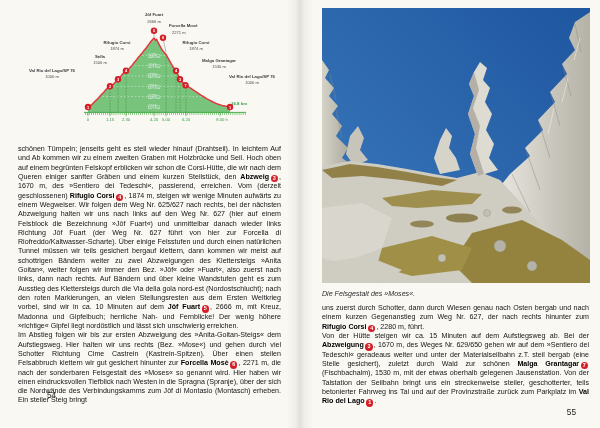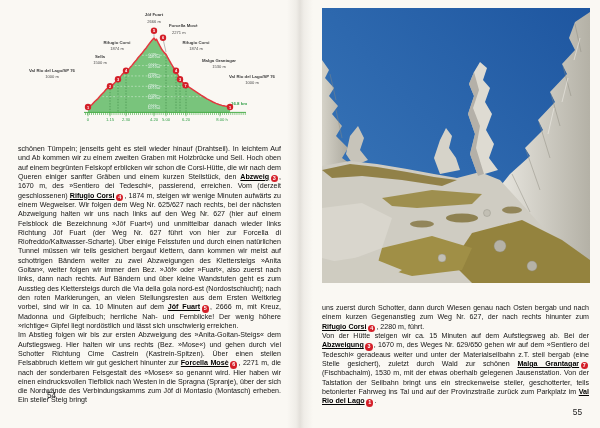--- a/index.html
+++ b/index.html
@@ -18,30 +18,30 @@
     pointer-events:none;z-index:5;
   }
   .chart{position:absolute;left:14px;top:6px;width:272px;height:132px;}
   .body-text{
     position:absolute;font-size:7.1px;line-height:9.3px;
     text-align:justify;color:#151515;
   }
   .page-left .body-text{left:18px;right:19px;top:145px;}
   .page-right .body-text{left:22px;right:11px;top:304px;}
   p.body-para{margin:0;padding:0;}
-  p.body-para b{font-weight:bold;color:#000;text-decoration:underline;}
+  p.body-para b{font-weight:bold;color:#000;}
   .tmark{
     display:inline-block;width:7.4px;height:7.4px;border-radius:50%;
     background:#d41f28;color:#fff;font-size:5.4px;font-weight:bold;
     line-height:7.6px;text-align:center;vertical-align:-1px;
     margin:0 1px 0 1.5px;
   }
   .pagenum{position:absolute;font-size:8.3px;color:#222;}
   .page-left .pagenum{left:19px;bottom:28px;padding-left:28px;}
-  .page-right .pagenum{right:18px;bottom:11px;}
+  .page-right .pagenum{right:24px;bottom:11px;}
   .photo{position:absolute;left:22px;right:10px;top:8px;height:275px;overflow:hidden;}
   .photo svg{display:block;width:100%;height:100%;}
   .caption{
     position:absolute;left:22px;top:290px;right:11px;
     font-style:italic;font-size:7.1px;color:#2d2d2d;
   }
   
   .chart text{font-family:"Liberation Sans",sans-serif;}
   .wp-name{font-size:4.3px;font-weight:bold;fill:#3a3a3a;}
   .wp-elev{font-size:4.1px;fill:#4d4d4d;}
@@ -283,20 +283,21 @@
           <path fill="#d9d6cd" d="M0,200 L40,195 L70,210 L60,240 L20,255 L0,250 Z"></path>
           <path fill="#cfccc1" d="M0,255 L45,248 L80,262 L60,275 L0,275 Z"></path>
           <circle fill="#b5b2a7" stroke="#8e8b80" stroke-width="0.4" cx="178" cy="238" r="6"></circle>
           <circle fill="#b5b2a7" stroke="#8e8b80" stroke-width="0.4" cx="210" cy="258" r="5"></circle>
           <circle fill="#c2bfb4" stroke="#8e8b80" stroke-width="0.4" cx="120" cy="250" r="4"></circle>
           <circle fill="#c2bfb4" stroke="#8e8b80" stroke-width="0.4" cx="165" cy="205" r="3.5"></circle>
         </g>
       </svg>
     </div>
 
+    <div class="caption">Die Felsgestalt des »Moses«.</div>
 
     <div class="body-text">
         <p class="body-para"><span>uns zuerst durch Schotter, dann durch Wiesen genau nach Osten bergab und nach einem kurzen Gegenanstieg zum Weg Nr. 627, der nach rechts hinunter zum </span><b>Rifugio Corsi</b><span class="tmark">4</span><span>, 2280 m, führt.</span></p>
         <p class="body-para"><span>Von der Hütte steigen wir ca. 15 Minuten auf dem Aufstiegsweg ab. Bei der </span><b>Abzweigung</b><span class="tmark">3</span><span>, 1670 m, des Weges Nr. 629/650 gehen wir auf dem »Sentiero dei Tedeschi« geradeaus weiter und unter der Materialseilbahn z.T. steil bergab (eine Stelle gesichert), zuletzt durch Wald zur schönen </span><b>Malga Grantagar</b><span class="tmark">7</span><span> (Fischbachalm), 1530 m, mit der etwas oberhalb gelegenen Jausenstation. Von der Talstation der Seilbahn bringt uns ein streckenweise steiler, geschotterter, teils betonierter Fahrweg ins Tal und auf der Provinzstraße zurück zum Parkplatz im </span><b>Val Rio del Lago</b><span class="tmark">1</span><span>.</span></p>
       </div>
     <div class="pagenum">55</div>
   </div>
 
 </div>
 <div class="gutter"></div>

